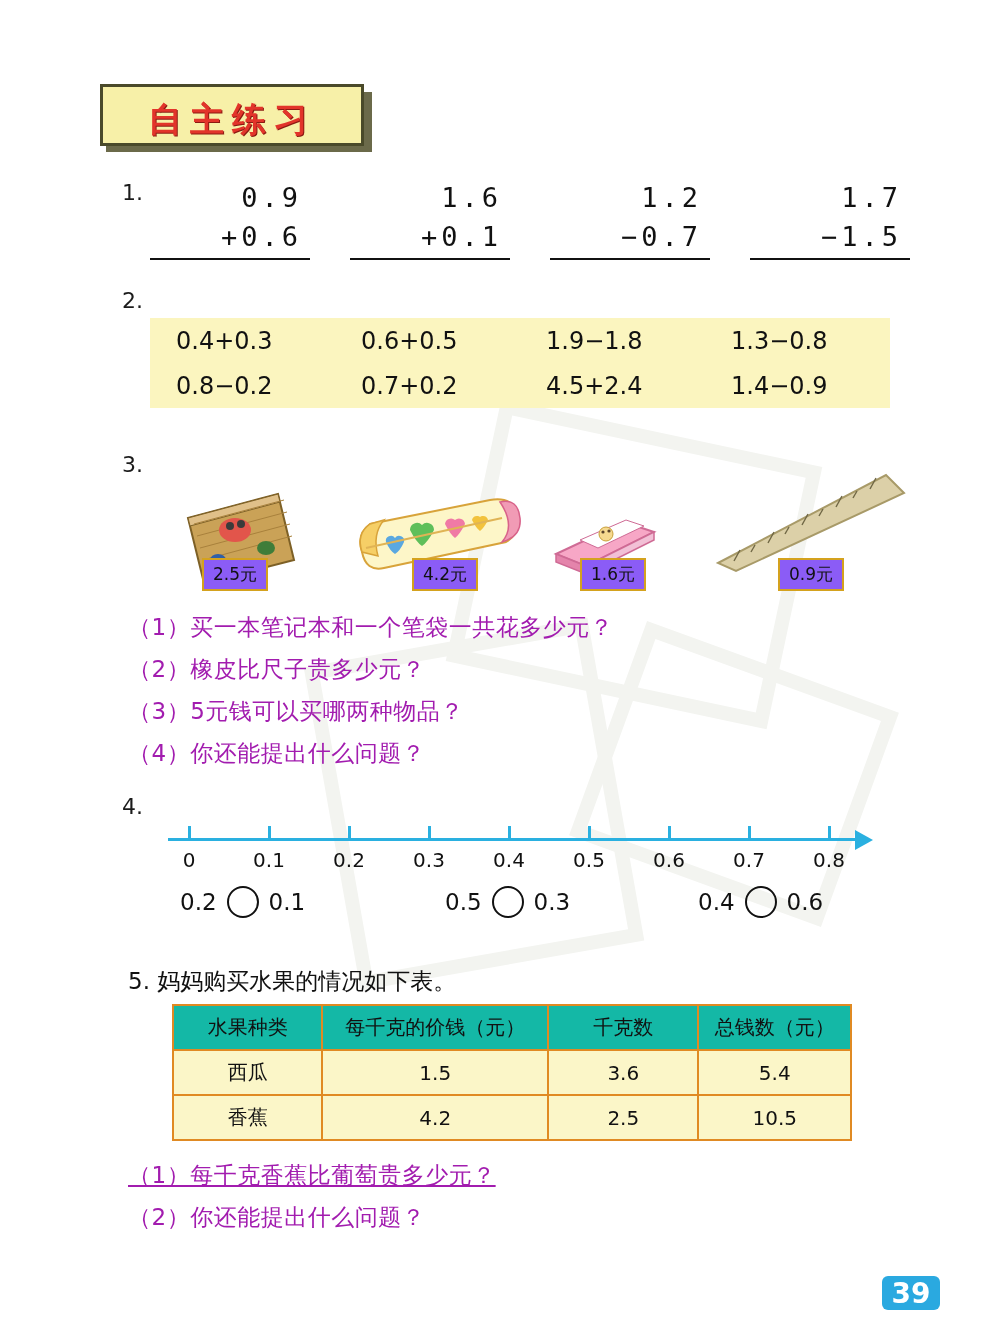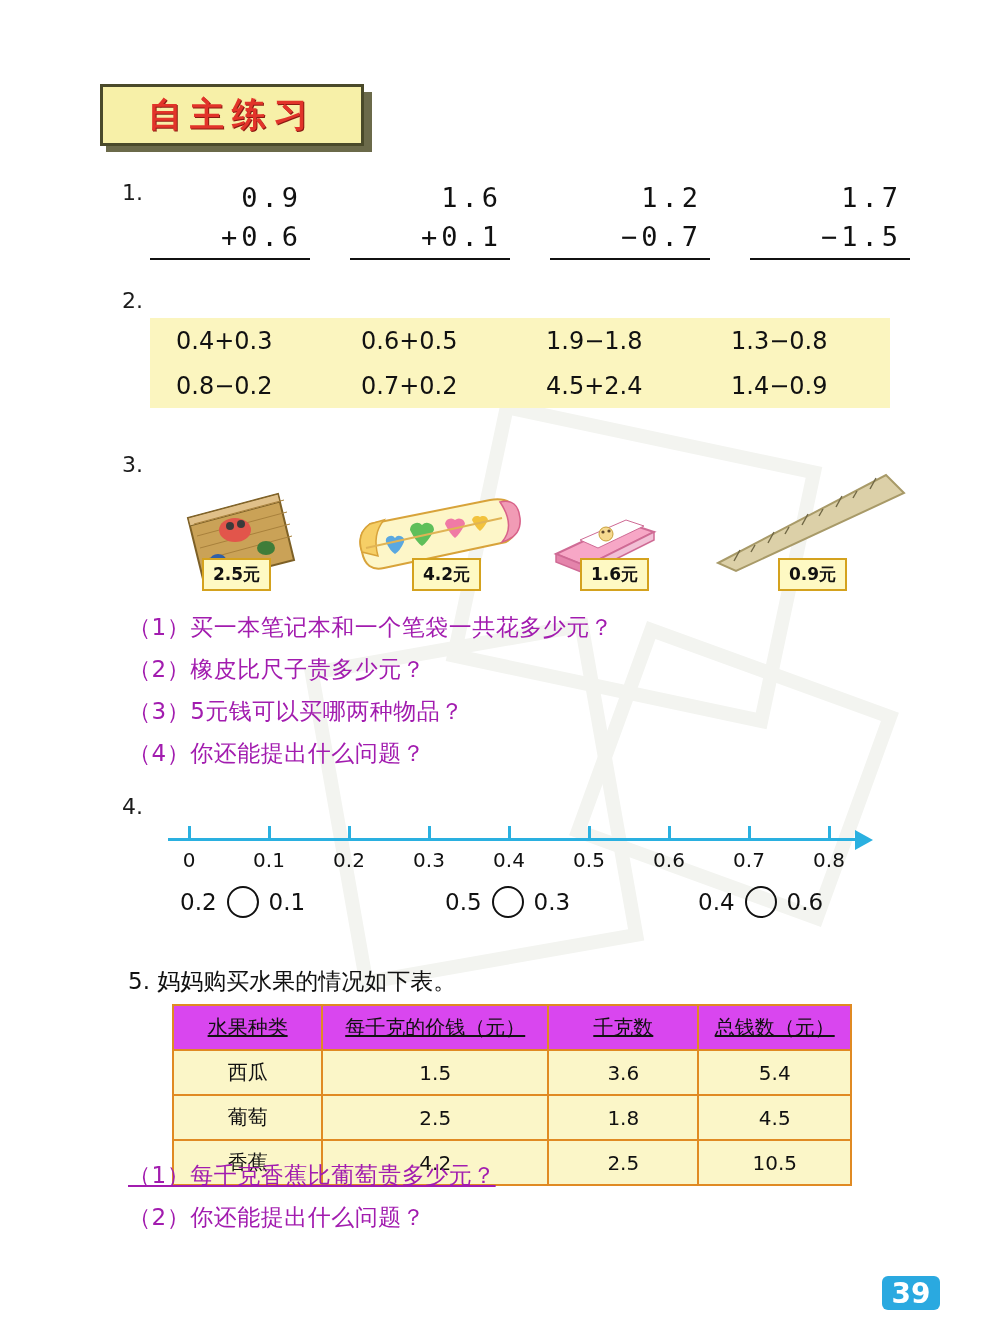--- a/index.html
+++ b/index.html
@@ -47,21 +47,21 @@
     background: #6b6a4a;
   }
   .banner {
     position: absolute;
     left: 0; top: 0;
     width: 258px;
     height: 56px;
     background: #f7f0a8;
     border: 3px solid #4a4a2a;
     display: flex;
-    align-items: center;
+    align-items: flex-end;
     justify-content: center;
   }
   .banner-text {
     font-family: "DejaVu Sans", "Liberation Sans", sans-serif;
     font-size: 34px;
     font-weight: bold;
     letter-spacing: 8px;
     color: #e2342a;
     text-shadow: 1px 1px 0 #8a1a12;
   }
@@ -142,26 +142,25 @@
   }
   .price-row {
     position: absolute;
     left: 150px;
     top: 558px;
     width: 760px;
     height: 34px;
   }
   .price-tag {
     position: absolute;
-    background: #fef9c3;
+    background: #8b5cf6;
     border: 2px solid #d4a21e;
     font-size: 17px;
     color: #111;
     padding: 3px 9px;
-    font-weight: bold;
   }
   .qline {
     position: absolute;
     font-size: 23px;
     color: #a21caf;
     letter-spacing: 0.5px;
   }
 
   
   .numline {
@@ -243,22 +242,21 @@
   }
   .fruit-table th, .fruit-table td {
     border: 2px solid #e08a23;
     font-size: 20px;
     color: #111;
     text-align: center;
     padding: 8px 4px;
     font-weight: normal;
   }
   .fruit-table th {
-    background: #d946ef;
-    text-decoration: underline;
+    background: #14b8a6;
   }
 
   .pagenum {
     position: absolute;
     right: 60px;
     bottom: 26px;
     width: 58px;
     height: 34px;
     background: #2aa9e0;
     border-radius: 6px;
@@ -459,26 +457,20 @@
       </tr>
     </thead>
     <tbody>
       <tr>
         <td>西瓜</td>
         <td>1.5</td>
         <td>3.6</td>
         <td>5.4</td>
       </tr>
       <tr>
-        <td>葡萄</td>
-        <td>2.5</td>
-        <td>1.8</td>
-        <td>4.5</td>
-      </tr>
-      <tr>
         <td>香蕉</td>
         <td>4.2</td>
         <td>2.5</td>
         <td>10.5</td>
       </tr>
     </tbody>
   </table>
 
   <div class="qline" style="left:128px; top:1160px;text-decoration:underline;">（1）每千克香蕉比葡萄贵多少元？</div>
   <div class="qline" style="left:128px; top:1202px;">（2）你还能提出什么问题？</div>

